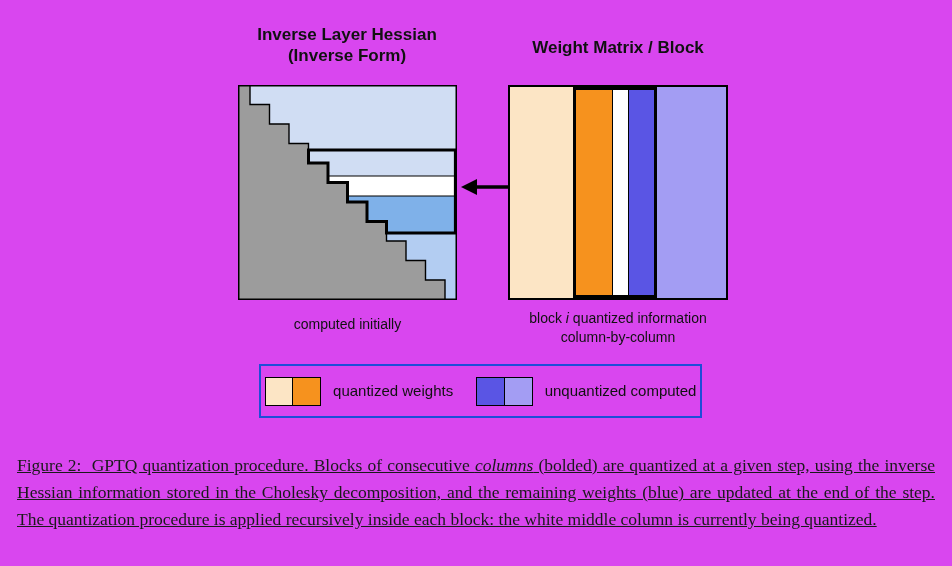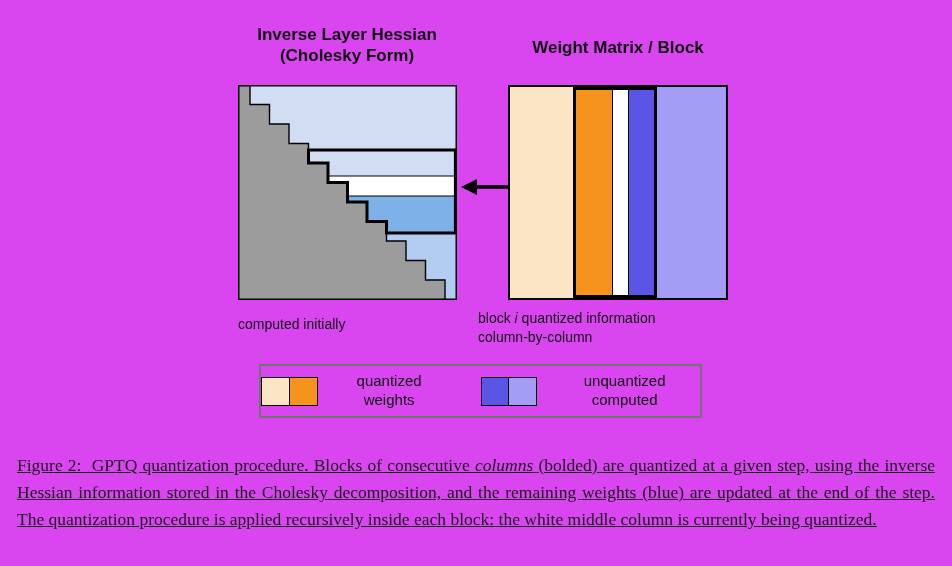--- a/index.html
+++ b/index.html
@@ -37,29 +37,29 @@
     display: flex; flex-direction: row; align-items: stretch;
   }
   #wm-orange { width: 36px; }
   #wm-white { width: 17px; border-left: 1.5px solid #000; border-right: 1.5px solid #000; background: #ffffff; }
   #wm-dark { width: 25px; }
   #wm-light { flex: 1; }
 
   #arrow-wrap { position: absolute; left: 453px; top: 176px; width: 120px; height: 22px; }
 
   .small-caption {
-    position: absolute; text-align: left; font-size: 14px; line-height: 1.35; color: #111111;
+    position: absolute; text-align: center; font-size: 14px; line-height: 1.35; color: #111111;
   }
   #hessian-caption { left: 238px; top: 315px; width: 219px; }
   #weights-caption { left: 478px; top: 309px; width: 280px; }
 
   #legend-box {
     position: absolute; left: 259px; top: 364px; width: 443px; height: 54px;
-    border: 2px solid #737373;
-    display: flex; align-items: center; justify-content: center; gap: 32px;
+    border: 2px solid #1d4ed8;
+    display: flex; align-items: center; justify-content: center; gap: 23px;
   }
   .legend-group { display: flex; align-items: center; gap: 12px; }
   .swatch-pair { display: flex; }
   .swatch { width: 29px; height: 29px; border: 1.5px solid #000; }
   .swatch + .swatch { margin-left: -1.5px; }
   .legend-label { font-size: 15px; line-height: 1.25; text-align: center; color: #111111; }
 
   #figure-caption {
     position: absolute; left: 17px; top: 452px; width: 918px;
     font-family: "Liberation Serif", serif;
@@ -67,21 +67,21 @@
   }
   em { font-style: italic; }
 </style>
 </head>
 <body>
 
 <div id="page">
 
   <div id="hessian-title" class="panel-title">
     <div>Inverse Layer Hessian</div>
-    <div>(Cholesky Form)</div>
+    <div>(Inverse Form)</div>
   </div>
 
   <div id="weights-title" class="panel-title">
     <div>Weight Matrix / Block</div>
   </div>
 
   <svg id="hessian-matrix" viewBox="0 0 219 215" width="219" height="215" xmlns="http://www.w3.org/2000/svg">
 
     <rect x="0" y="0" width="219" height="91" fill="#d0ddf3"></rect>
     <rect x="0" y="91" width="219" height="20" fill="#ffffff"></rect>

